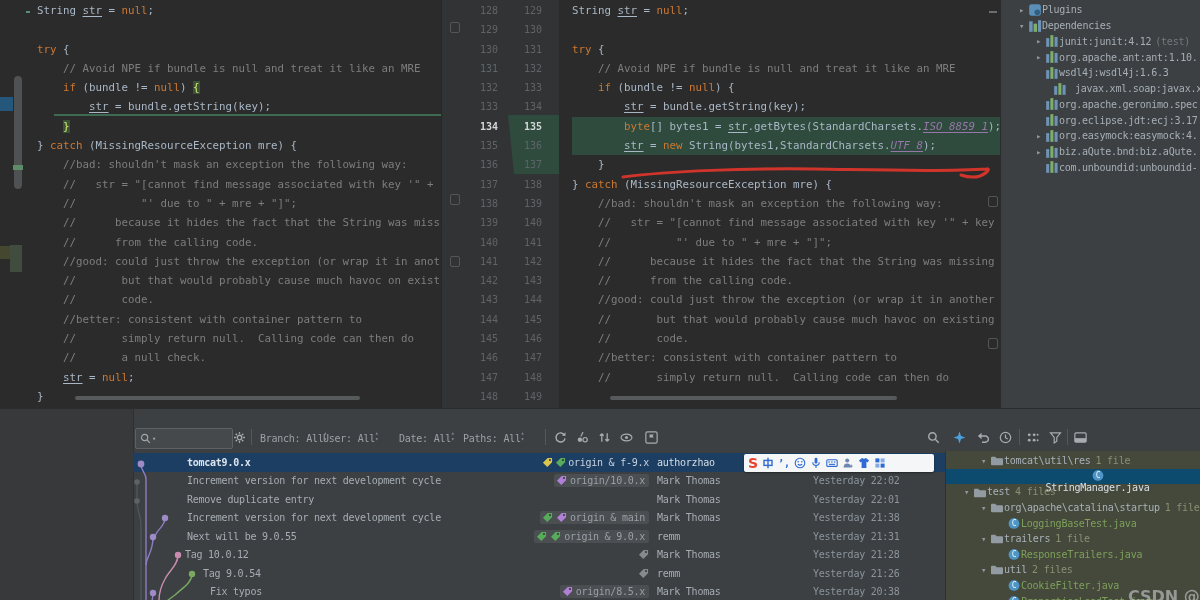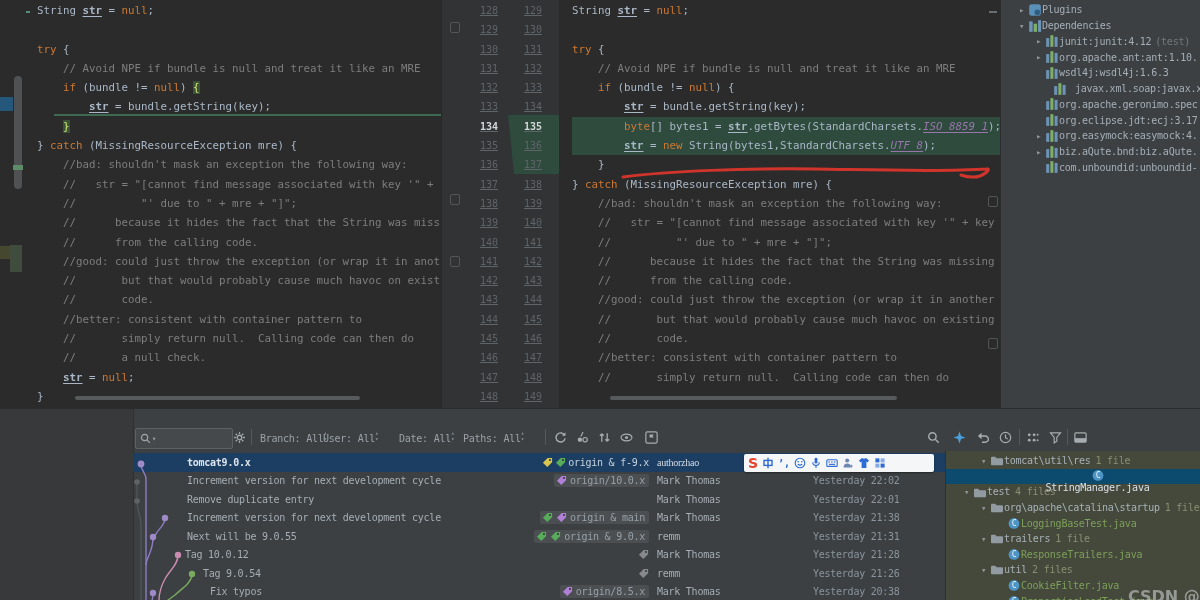--- a/index.html
+++ b/index.html
@@ -3,31 +3,31 @@
 <meta charset="utf-8">
 <style>
   html,body{margin:0;padding:0;background:#1e1e1e;}
   .screen{position:relative;width:1200px;height:600px;background:#2b2b2b;overflow:hidden;
           font-family:"DejaVu Sans Mono",monospace;font-size:10px;color:#a9b1b8;}
   .abs{position:absolute;}
   
   .code-pane{position:absolute;top:0;height:408px;overflow:hidden;background:#2b2b2b;}
   .code-line{height:19.3px;line-height:19.3px;white-space:pre;font-size:10.8px;color:#a9b7c6;}
   .cl-k{color:#cc7832;} .cl-c{color:#7d7d7d;} 
-  .cl-u{color:#a9b7c6;text-decoration:underline;text-underline-offset:2px;font-weight:bold;}
+  .cl-u{color:#a9b7c6;text-decoration:underline;text-underline-offset:2px;}
   .cl-i{color:#9876aa;font-style:italic;text-decoration:underline;text-underline-offset:2px;}
   .cl-b{background:#3a5336;color:#d8e577;}
   .cl-cg{color:#7e917f;}
   .code-line.green{background:#2e4b3e;}
   .ins-line{position:absolute;left:24px;right:0;top:114px;height:2px;background:#3e6a52;}
   .gutter{position:absolute;top:0;left:441px;width:118px;height:408px;background:#313335;
           border-left:1px solid #26282a;border-right:1px solid #26282a;}
   .gutter-wedge{position:absolute;inset:0;background:#2e4b3e;
           clip-path:polygon(66px 115px,118px 115px,118px 174px,72px 174px);}
-  .gut-row{position:relative;display:flex;height:19.3px;line-height:19.3px;color:#5f6468;font-size:10px;text-decoration:underline;}
+  .gut-row{position:relative;display:flex;height:19.3px;line-height:19.3px;color:#5f6468;font-size:10px;}
   .gut-l{width:56px;text-align:right;} .gut-r{width:40px;text-align:right;margin-left:4px;}
   .gut-row.cur span{color:#d4d7da;font-weight:700;}
   .marker-sq{position:absolute;width:8px;height:9px;border:1px solid #5d5f61;border-radius:2px;opacity:.8;}
   .hscroll{position:absolute;height:4px;border-radius:2px;background:#5c5f61;opacity:.9;}
   .fold-dash{position:absolute;width:8px;height:2px;background:#55907c;}
   
   .stripe{position:absolute;left:0;top:0;width:30px;height:408px;background:#2b2b2b;}
   
   .deps{position:absolute;left:1000px;top:0;width:200px;height:408px;background:#3c4043;
         border-left:1px solid #2a2c2e;overflow:hidden;}
@@ -49,21 +49,21 @@
   .commits{position:absolute;left:133px;top:44px;width:812px;height:148px;overflow:hidden;}
   .commit-row{display:flex;align-items:center;height:18.5px;font-size:10px;letter-spacing:-0.25px;white-space:nowrap;}
   .commit-row.selected{background:#1c3e63;}
   .c-msg{flex:1 1 auto;overflow:hidden;color:#a6adb4;}
   .commit-row.selected .c-msg{color:#dbe4ed;font-weight:700;}
   .c-tags{display:flex;align-items:center;gap:2px;margin:0 8px 0 4px;flex:none;}
   .pill{display:flex;align-items:center;gap:3px;background:#4b4f52;border-radius:2px;padding:0 4px 0 2px;color:#989fa6;height:13px;}
   .tagtxt{color:#98a0a7;}
   .commit-row.selected .tagtxt{color:#c6d2de;}
   .c-author{width:156px;flex:none;color:#a6adb4;}
-  .commit-row.selected .c-author{color:#d5dde6;font-family:Liberation Serif, serif;}
+  .commit-row.selected .c-author{color:#d5dde6;}
   .c-date{width:132px;flex:none;color:#8b949c;}
   .graph-svg{position:absolute;left:133px;top:44px;pointer-events:none;}
   
   .ime{position:absolute;left:744px;top:45px;width:182px;height:18px;background:#f4f6f8;border-radius:2px;
        display:flex;align-items:center;gap:4px;padding:0 4px;box-shadow:0 1px 2px rgba(0,0,0,.4);}
   .ime .slogo{color:#e8442e;font-weight:900;font-size:14px;font-family:"DejaVu Sans",sans-serif;line-height:14px;}
   .ime-ic{width:12px;height:12px;color:#2e6bd4;flex:none;}
   .ime-txt{color:#2e6bd4;font-size:10px;font-weight:700;}
   
   .filetree{position:absolute;left:945px;top:42px;width:255px;height:150px;background:#45493c;

